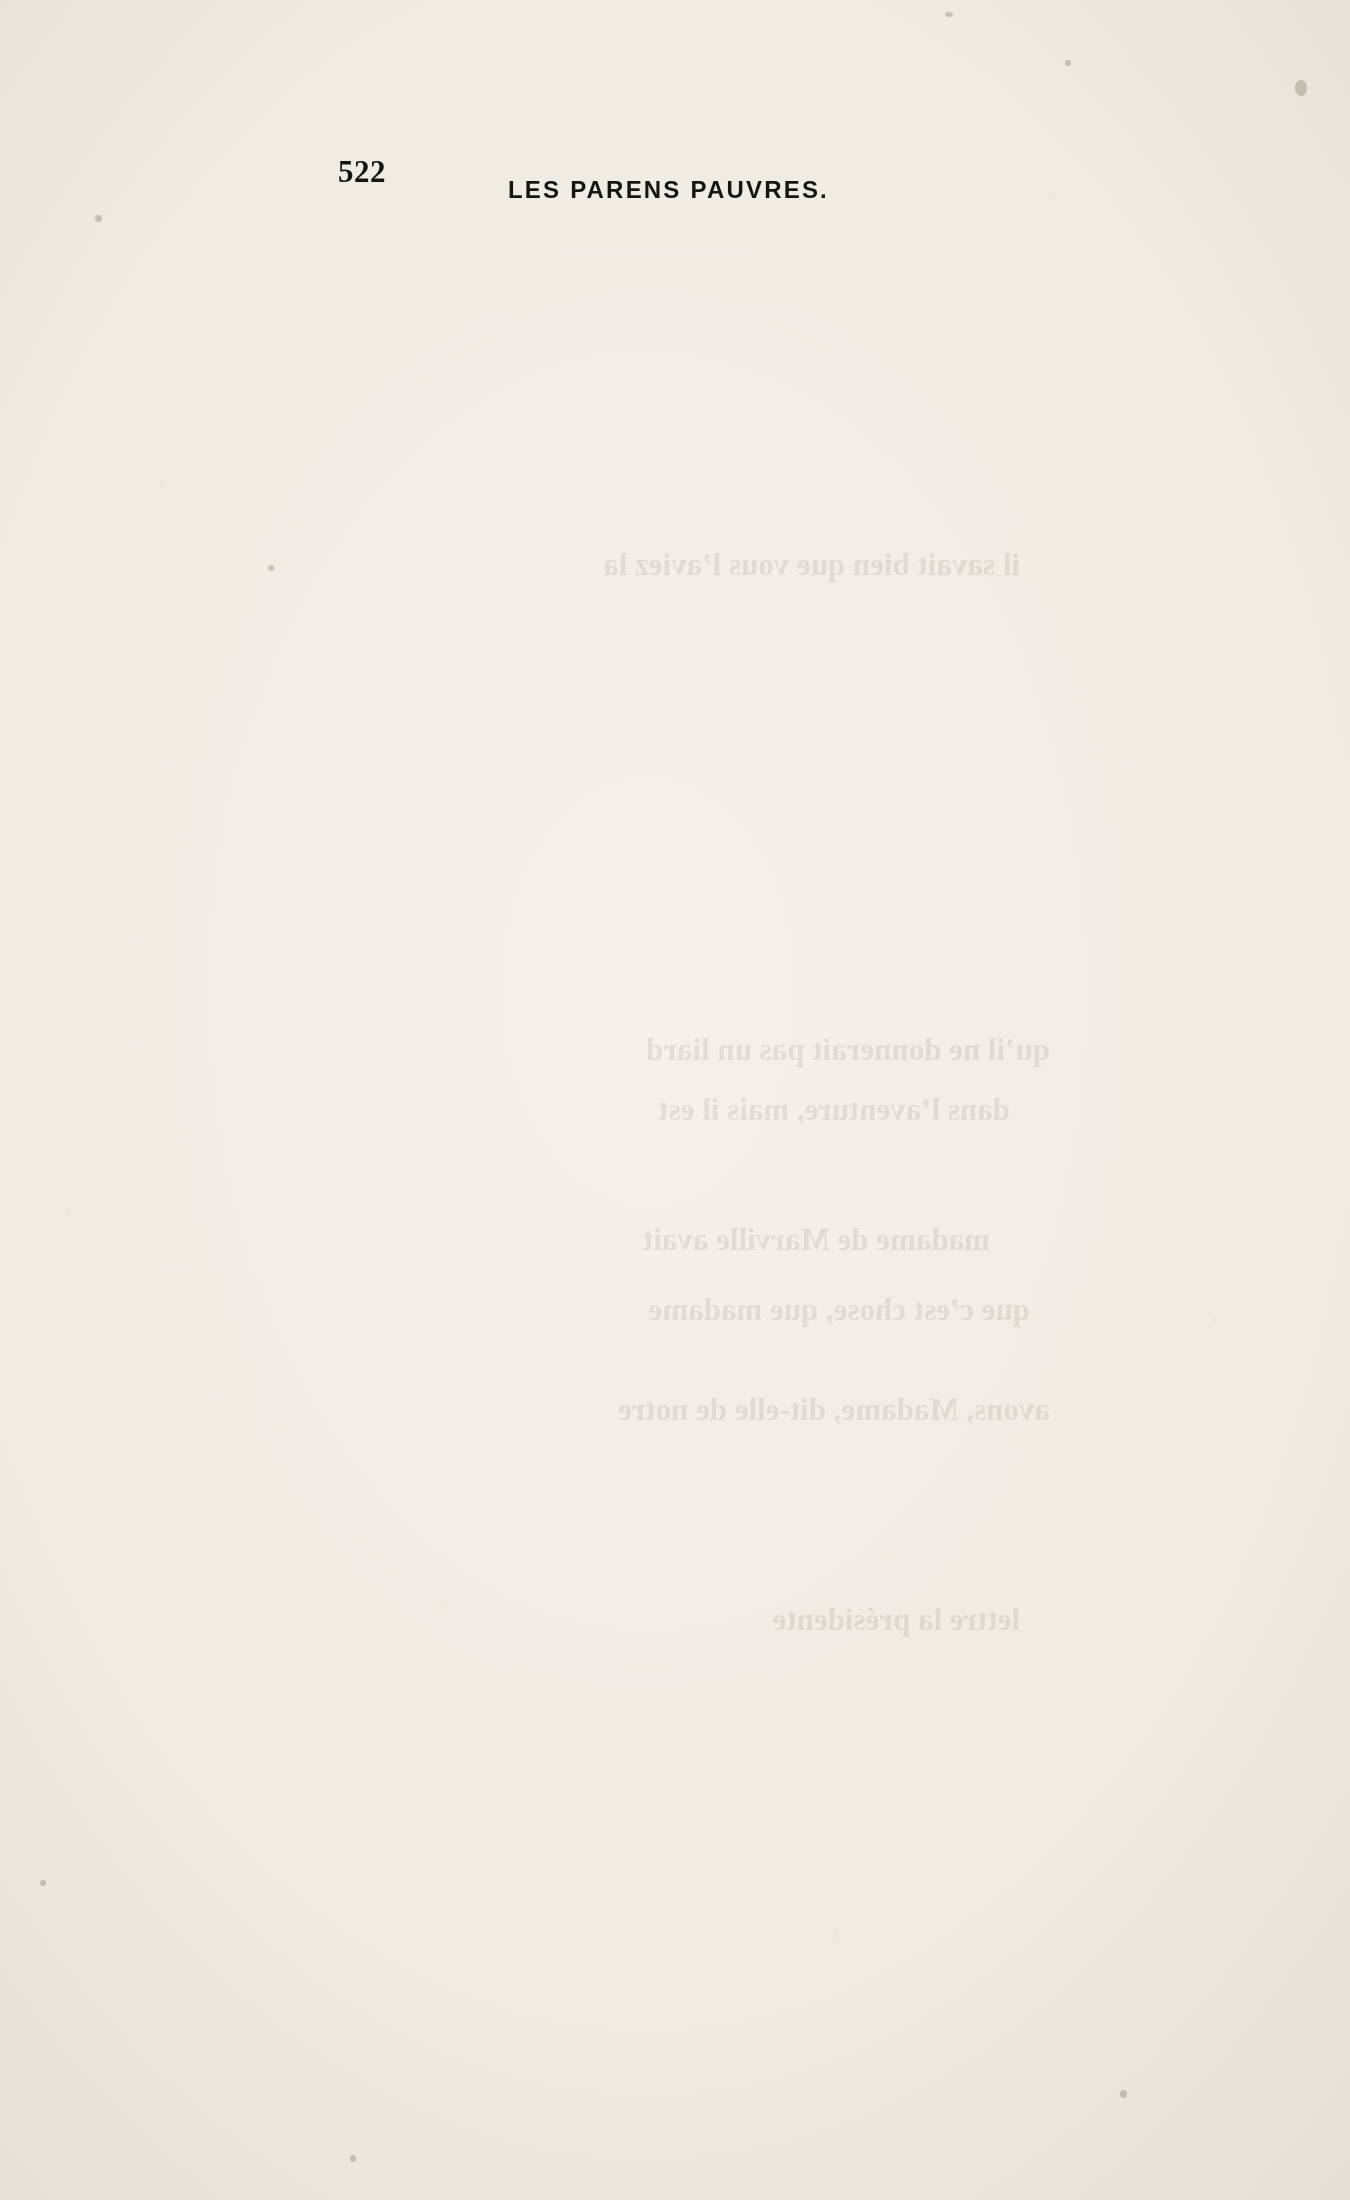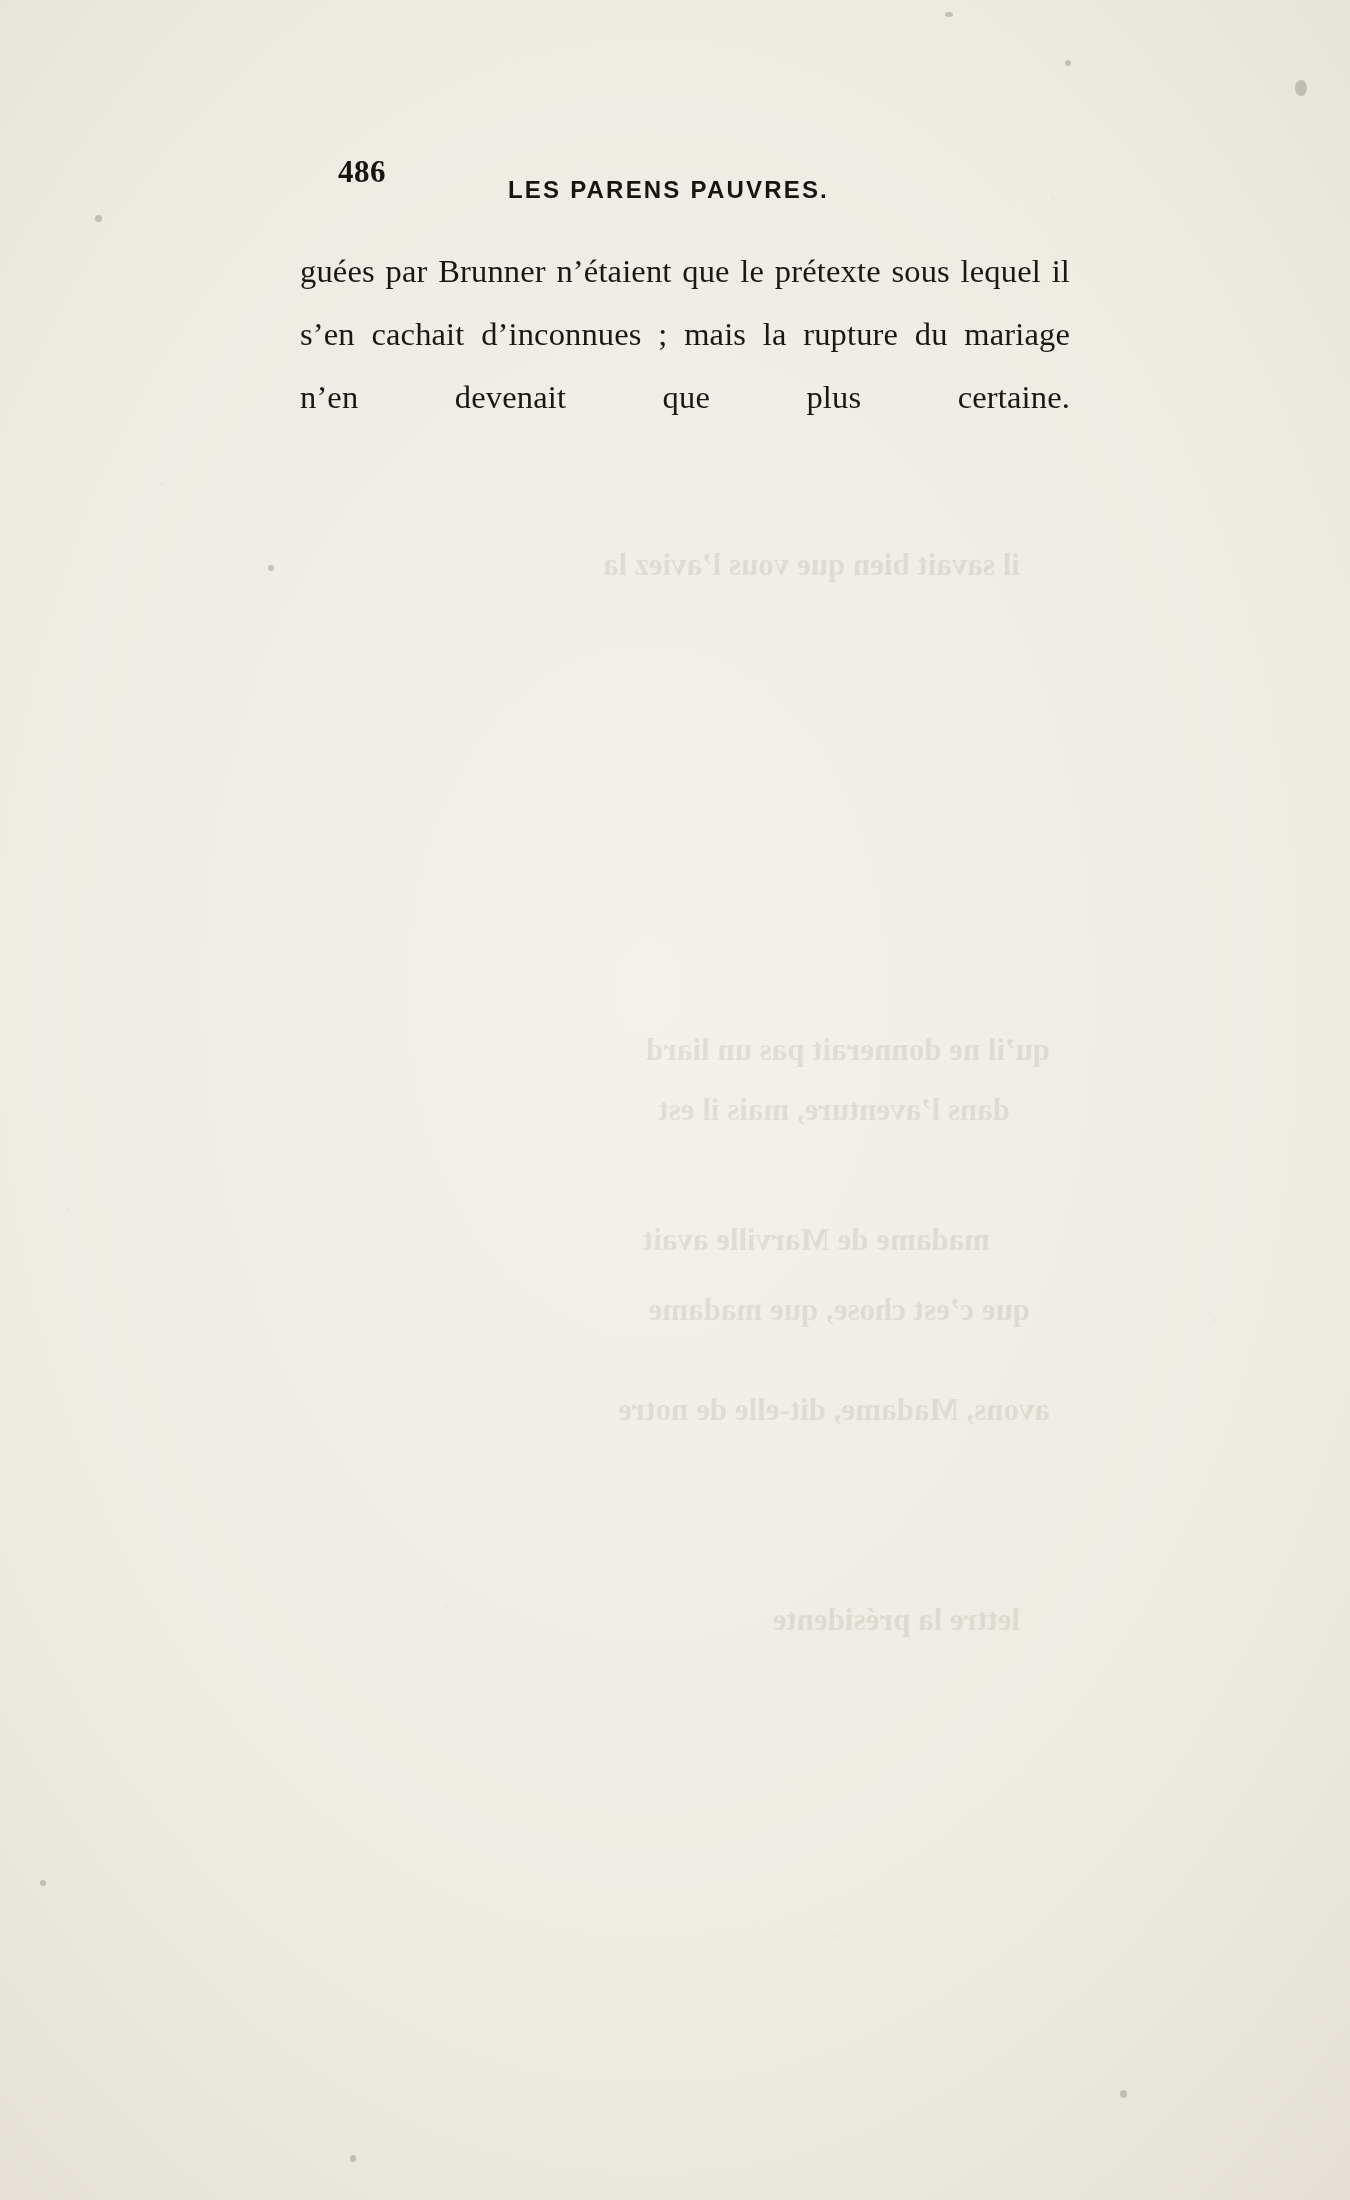--- a/index.html
+++ b/index.html
@@ -136,20 +136,19 @@
   <div class="edge-mark" style="left:95px; top:215px; width:7px; height:7px;"></div>
   <div class="edge-mark" style="left:268px; top:565px; width:6px; height:6px;"></div>
   <div class="edge-mark" style="left:40px; top:1880px; width:6px; height:6px;"></div>
   <div class="edge-mark" style="left:1120px; top:2090px; width:7px; height:8px;"></div>
   <div class="edge-mark" style="left:350px; top:2155px; width:6px; height:7px;"></div>
   <div class="edge-mark" style="left:945px; top:12px; width:8px; height:5px;"></div>
 
   <div class="text-block">
 
     <div class="header-row">
-      <span class="folio">486</span>
+      <span class="folio">522</span>
       <span class="running-head">LES PARENS PAUVRES.</span>
     </div>
 
-    <p class="para">guées par Brunner n’étaient que le prétexte sous lequel il s’en cachait d’inconnues ; mais la rupture du mariage n’en devenait que plus certaine.</p>
 
   </div>
 </div>
 
 </body></html>

